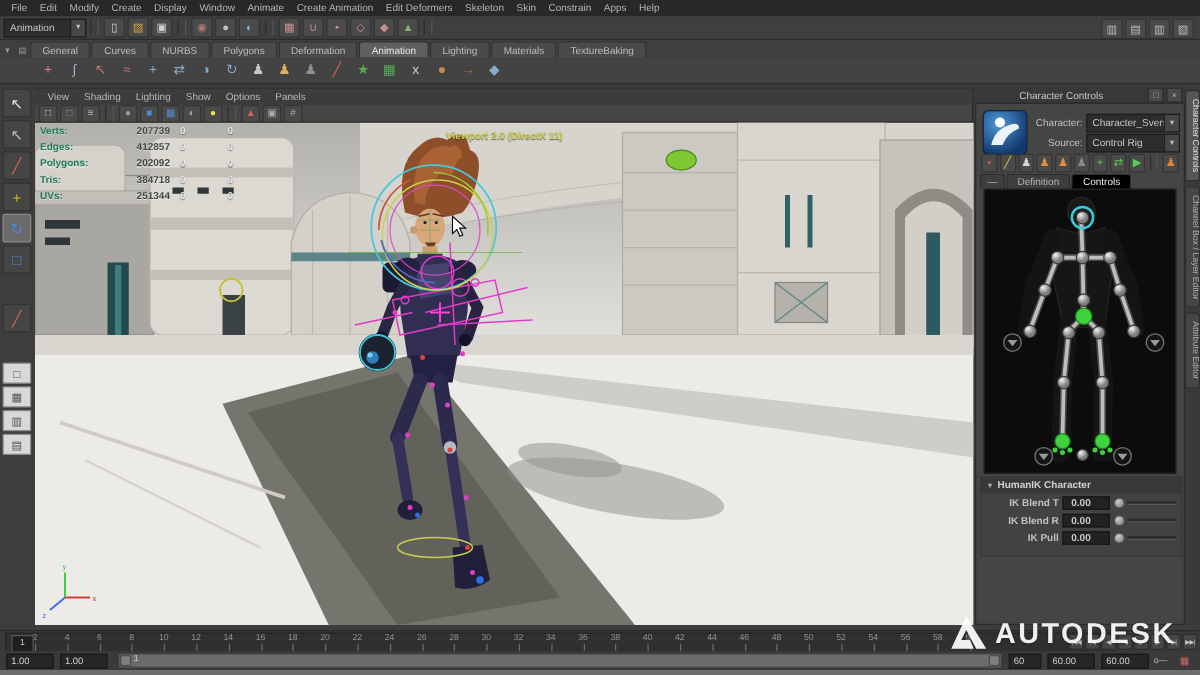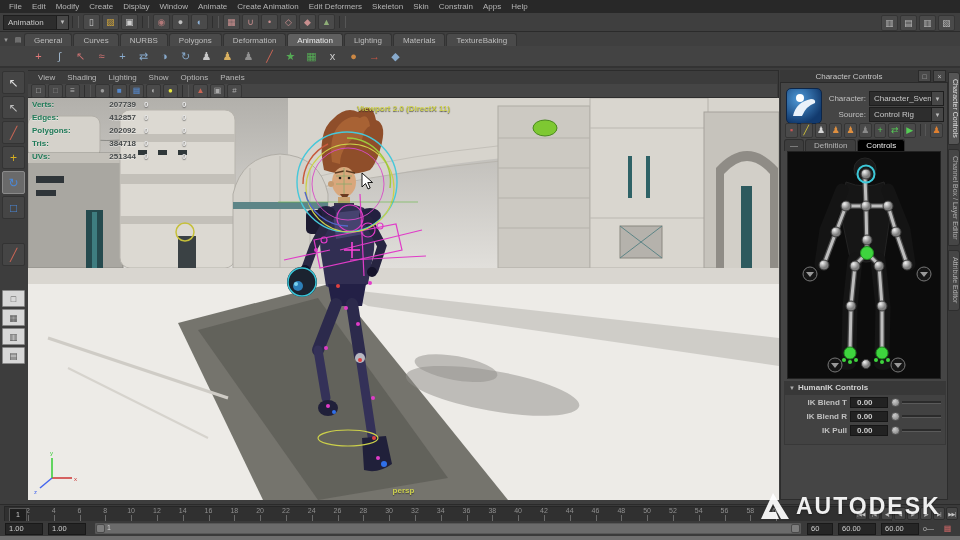--- a/index.html
+++ b/index.html
@@ -417,21 +417,20 @@
         <span class="h02">0</span>
       </div>
       <div class="hudrow">
         <span class="hl">UVs:</span>
         <span class="hv">251344</span>
         <span class="h0">0</span>
         <span class="h02">0</span>
       </div>
     </div>
   <div id="vplabel" class="abs">Viewport 2.0 (DirectX 11)</div>
-  <div id="persplabel" class="abs">persp</div>
 
   <svg id="cursor" class="abs" viewBox="0 0 14 18">
     <path d="M1,1 L1,15 L4.5,11.5 L7,17 L9.2,16 L6.8,10.5 L11.5,10.5 Z" fill="#fff" stroke="#000" stroke-width="0.9"></path>
   </svg>
 
   <div id="ccpanel" class="abs"></div>
   <div id="cchead" class="abs">
     <span class="t">Character Controls</span>
     <span class="wb">□</span>
     <span class="wb">×</span>
@@ -530,21 +529,21 @@
             <circle cx="136" cy="122" r="7"></circle>
             <circle cx="47" cy="213" r="7"></circle>
             <circle cx="110" cy="213" r="7"></circle>
           <path d="M18,120 L26,120 L22,125 Z M132,120 L140,120 L136,125 Z M43,211 L51,211 L47,216 Z M106,211 L114,211 L110,216 Z" fill="#999" stroke="none"></path>
         </g>
       </g>
     </svg>
   </div>
 
   <div id="hiksec" class="abs">
-    <div id="hikhead"><span class="tri">▼</span><span>HumanIK Controls</span></div>
+    <div id="hikhead"><span class="tri">▼</span><span>HumanIK Character</span></div>
     <div id="ikrows">
         <div class="ikrow">
           <span class="iklabel">IK Blend T</span>
           <span class="ikval">0.00</span>
           <span class="ikhandle"></span>
           <span class="iktrack"></span>
         </div>
         <div class="ikrow">
           <span class="iklabel">IK Blend R</span>
           <span class="ikval">0.00</span>

